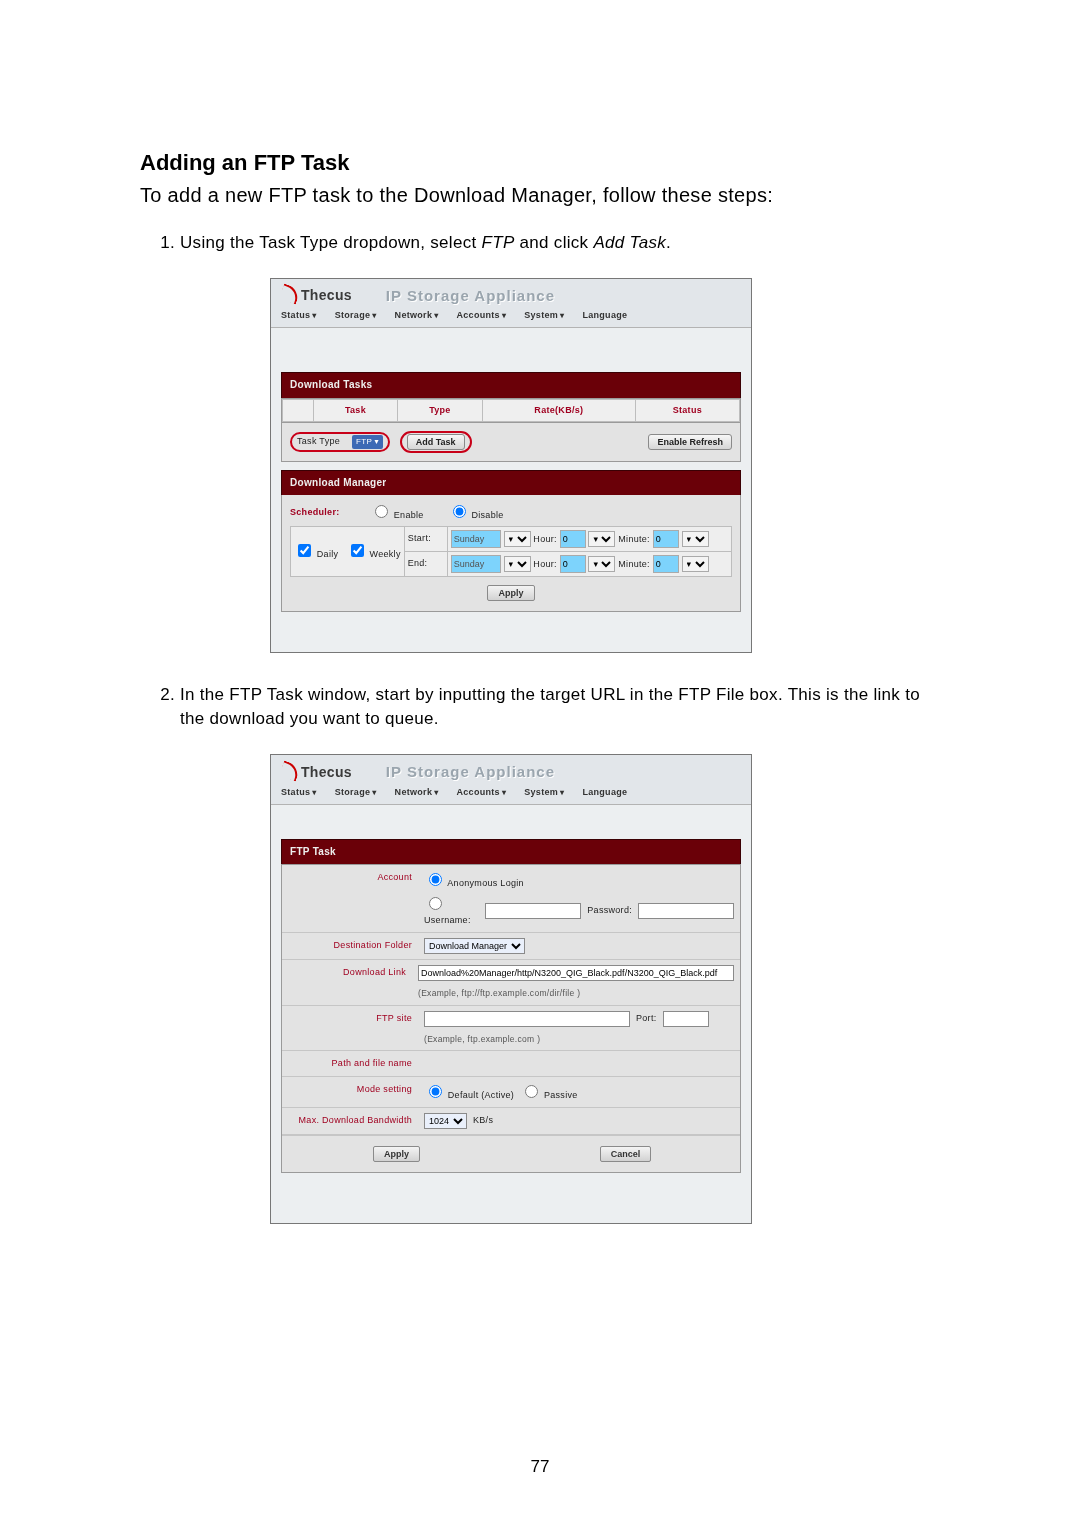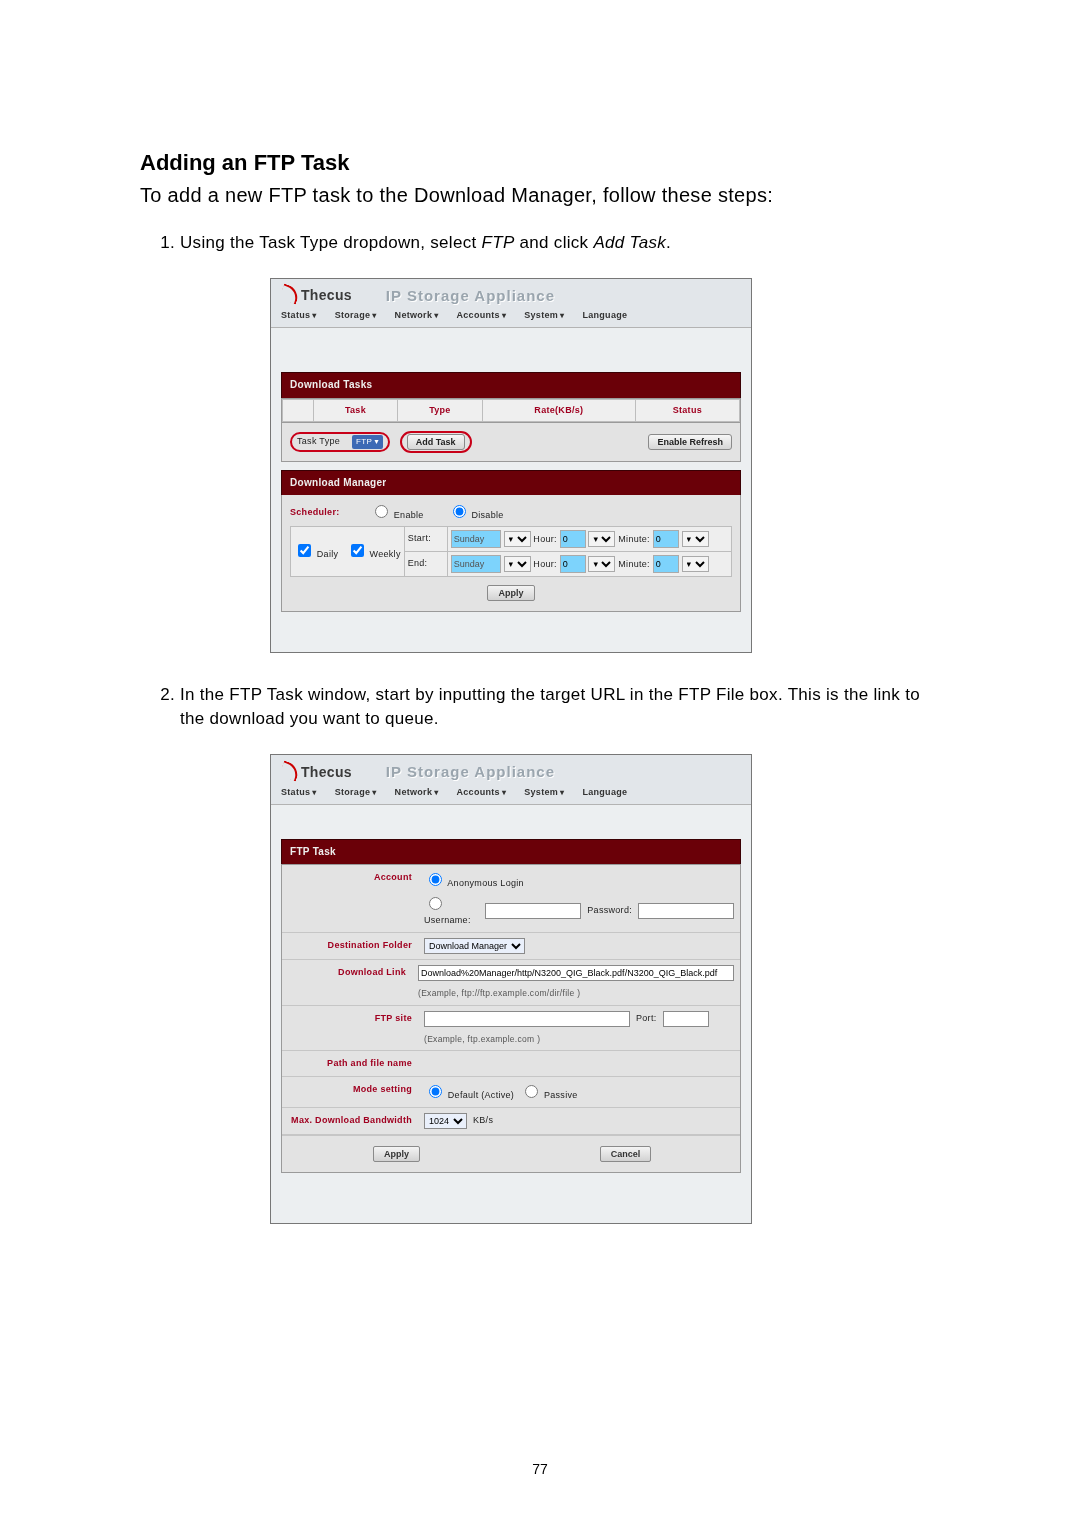--- a/index.html
+++ b/index.html
@@ -2,21 +2,21 @@
 <html><head>
 <meta charset="utf-8">
 <style>
   html,body{margin:0;padding:0;background:#fff;font-family:Arial,Helvetica,sans-serif;color:#000}
   .page{width:1080px;min-height:1527px;margin:0 auto;position:relative;padding:150px 140px 0 140px;box-sizing:border-box}
   h2{font-size:22px;font-weight:bold;margin:0 0 8px 0}
   .intro{font-size:20px;margin:0 0 24px 0;letter-spacing:0.3px}
   ol.steps{margin:0 0 0 40px;padding:0;font-size:17px;letter-spacing:0.3px}
   ol.steps>li{margin-bottom:18px;line-height:1.45}
   em.term{font-style:italic}
-  .page-num{position:absolute;bottom:50px;left:0;right:0;text-align:center;font-size:14px}
+  .page-num{position:absolute;bottom:50px;left:0;right:0;text-align:center;font-size:17px}
 
   
   .shot{width:480px;margin:22px 0 30px 90px;border:1px solid #777;background:#e2e6ea;font-family:Verdana,Arial,sans-serif;color:#222}
   .shot-hdr{display:flex;align-items:center;gap:10px;padding:6px 18px 0 10px}
   .logo{font-weight:bold;font-size:14px;color:#3a3a3a;position:relative;display:inline-block}
   .logo::before{content:"";display:inline-block;width:16px;height:14px;border:2px solid #c00;border-left:none;border-bottom:none;border-radius:0 14px 0 0;transform:rotate(20deg);margin-right:2px;vertical-align:-2px}
   .appliance-title{font-size:15px;letter-spacing:1px;color:#9aa5ae;font-weight:bold;text-shadow:1px 1px 0 #fff}
   .menubar{display:flex;gap:18px;padding:3px 10px 5px 10px;border-bottom:1px solid #b3b3b3;font-size:9px;font-weight:bold;color:#333}
   .menubar .mi{cursor:pointer}
   .menubar .mi .tri{font-size:8px;margin-left:2px}
@@ -38,21 +38,21 @@
   .sched .lab{color:#a00020;font-weight:bold;width:56px;font-size:9px}
   .sched table{border-collapse:collapse;width:100%}
   .sched td{border:1px solid #bdbdbd;padding:3px;background:#eee;font-size:9px;white-space:nowrap}
   .mini-in{width:44px;height:14px;font-size:9px;border:1px solid #aaa;background:#7dd3fc}
   .mini-sel{font-size:9px;height:16px;border:1px solid #aaa;background:#f4f4f4}
   .apply-row{display:flex;justify-content:center;padding:8px 0 0 0}
 
   
   .form{border:1px solid #9a9a9a;background:#e3e3e3;font-size:9px}
   .form .frow{display:flex;border-bottom:1px solid #c6c6c6}
-  .form .fl{width:126px;text-align:right;color:#a00020;font-weight:bold;padding:6px 6px 6px 4px}
+  .form .fl{width:126px;text-align:right;color:#a00020;font-weight:normal;padding:6px 6px 6px 4px}
   .form .fr{flex:1;padding:5px 6px;display:flex;flex-wrap:wrap;align-items:center;gap:6px}
   .txt{border:1px solid #8a8a8a;height:14px;font-size:9px;padding:0 2px;background:#fff}
   .sel{border:1px solid #8a8a8a;font-size:9px;background:#eaf0fb;height:16px}
   .hint{color:#555;font-size:8.5px;width:100%}
   .btnrow{display:flex;padding:10px 0;border-top:1px solid #c6c6c6}
   .btnrow .half{flex:1;display:flex;justify-content:center}
 </style>
 </head>
 <body>
 

